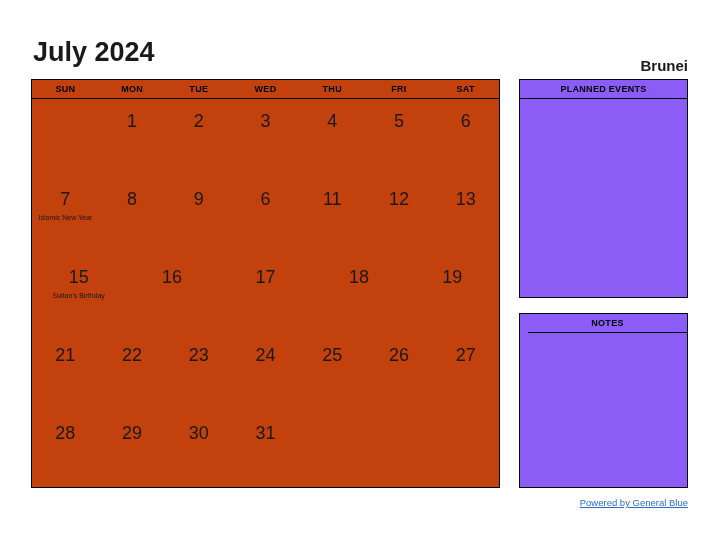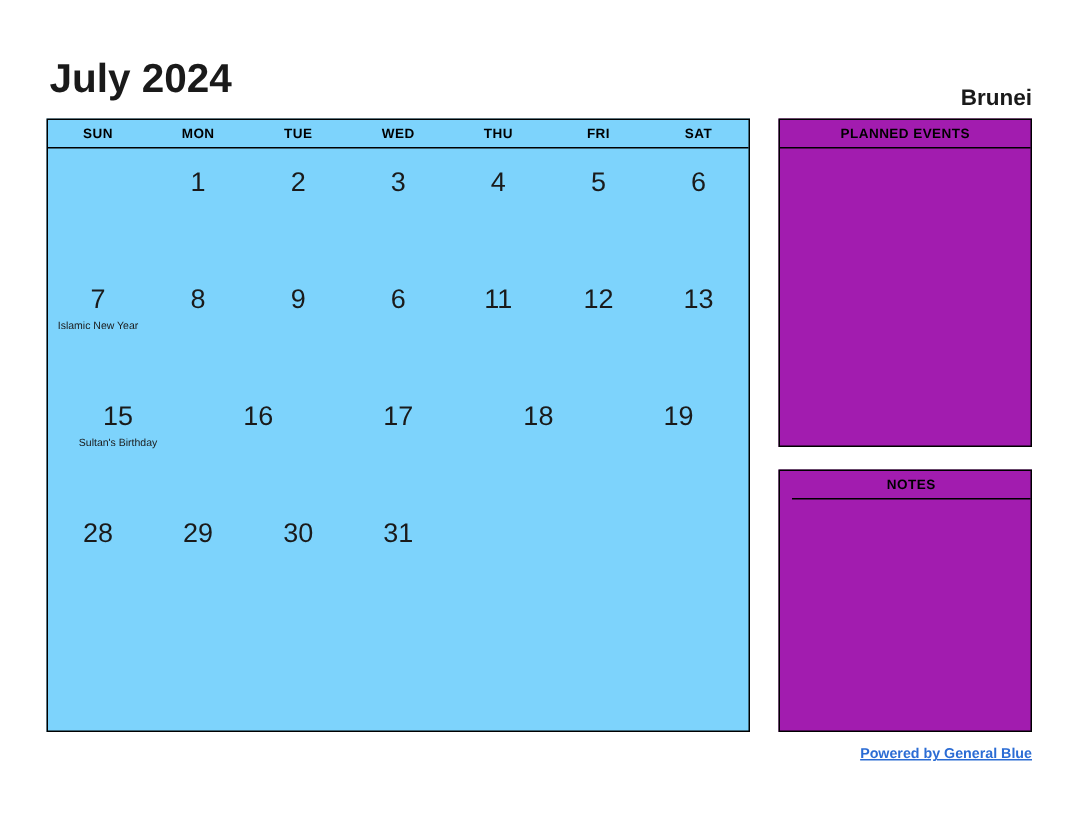--- a/index.html
+++ b/index.html
@@ -46,21 +46,21 @@
 
   
   #calendar {
     position: absolute;
     left: 31px;
     top: 79px;
     width: 469px;
     height: 409px;
     border: 1px solid #000000;
     box-sizing: border-box;
-    background: #7dd3fc;
+    background: #c2410c;
   }
   #weekday-row {
     display: flex;
     height: 18px;
     border-bottom: 1px solid #000000;
   }
   #weekday-row .weekday-cell {
     flex: 1 1 0;
     text-align: center;
     font-size: 9px;
@@ -95,21 +95,21 @@
     color: #1a1a1a;
   }
 
   
   .side-panel {
     position: absolute;
     left: 519px;
     width: 169px;
     border: 1px solid #000000;
     box-sizing: border-box;
-    background: #a21caf;
+    background: #8b5cf6;
   }
   #panel-planned-events {
     top: 79px;
     height: 219px;
   }
   #panel-notes {
     top: 313px;
     height: 175px;
     padding-left: 8px;
   }
@@ -132,21 +132,20 @@
     left: 519px;
     top: 496px;
     width: 169px;
     text-align: right;
     font-size: 9.5px;
     line-height: 14px;
   }
   #footer-link a {
     color: #2b6cd4;
     text-decoration: underline;
-    font-weight: bold;
   }
 </style>
 </head>
 <body>
 
 <div id="header">
   <div id="month-title">July 2024</div>
   <div id="country-label">Brunei</div>
 </div>
 
@@ -219,20 +218,43 @@
         </div>
         <div class="day-cell">
           <div class="day-number">18</div>
         </div>
         <div class="day-cell">
           <div class="day-number">19</div>
         </div>
       </div>
       <div class="week-row">
         <div class="day-cell">
+          <div class="day-number">21</div>
+        </div>
+        <div class="day-cell">
+          <div class="day-number">22</div>
+        </div>
+        <div class="day-cell">
+          <div class="day-number">23</div>
+        </div>
+        <div class="day-cell">
+          <div class="day-number">24</div>
+        </div>
+        <div class="day-cell">
+          <div class="day-number">25</div>
+        </div>
+        <div class="day-cell">
+          <div class="day-number">26</div>
+        </div>
+        <div class="day-cell">
+          <div class="day-number">27</div>
+        </div>
+      </div>
+      <div class="week-row">
+        <div class="day-cell">
           <div class="day-number">28</div>
         </div>
         <div class="day-cell">
           <div class="day-number">29</div>
         </div>
         <div class="day-cell">
           <div class="day-number">30</div>
         </div>
         <div class="day-cell">
           <div class="day-number">31</div>

